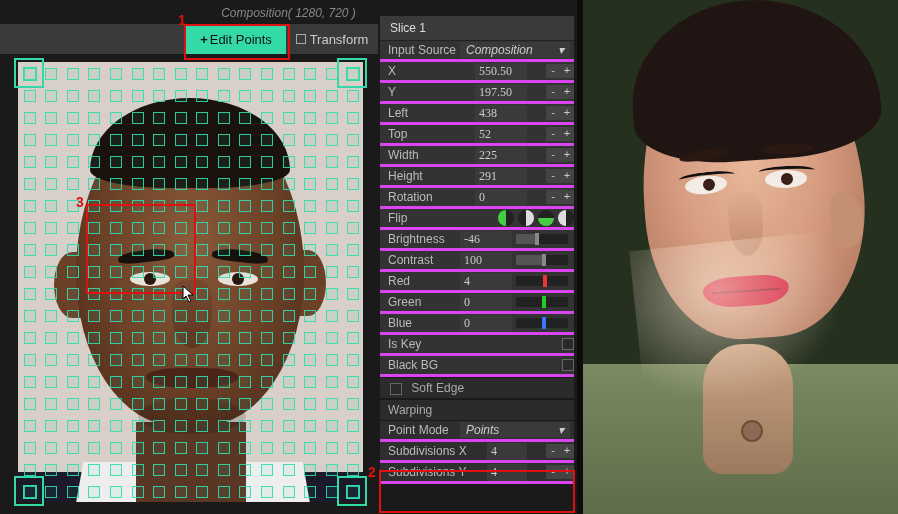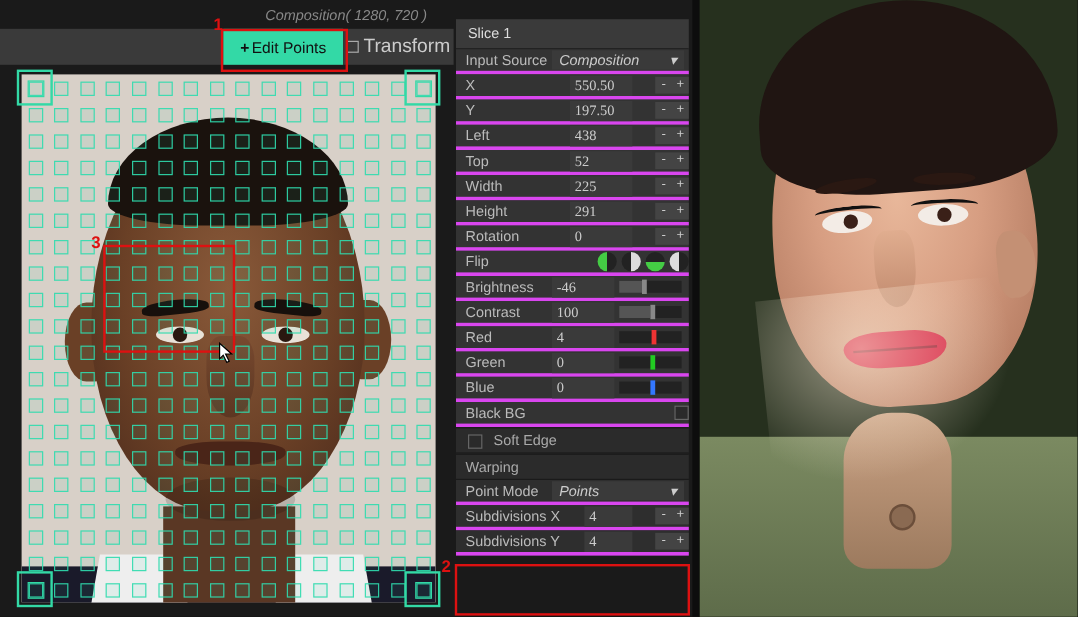--- a/index.html
+++ b/index.html
@@ -47,21 +47,21 @@
     cursor: pointer;
   }
   .btn-edit .plus { font-weight: bold; margin-right: 2px; }
   .btn-transform {
     flex: 0 0 92px;
     background: #3a3a3a;
     color: #ccc;
     display: flex;
     align-items: center;
     justify-content: center;
-    font-size: 16px;
+    font-size: 13px;
     cursor: pointer;
   }
   .btn-transform .icon-sq {
     width: 10px; height: 10px;
     border: 1px solid #aaa;
     margin-right: 4px;
     transform: rotate(0deg);
   }
   .canvas-area {
     position: relative;
@@ -779,20 +779,24 @@
         </div>
     </div>
     <div class="prop-row">
       <div class="prop-label">Blue</div>
       <div class="prop-value">0</div>
       <div class="slider blue">
           <div class="knob" style="left:50%"></div>
         </div>
     </div>
     <div class="prop-row">
+      <div class="prop-label">Is Key</div>
+      <div class="checkbox"></div>
+    </div>
+    <div class="prop-row">
       <div class="prop-label">Black BG</div>
       <div class="checkbox"></div>
     </div>
 
     <div class="section">
       <span class="checkbox"></span>
       <span>Soft Edge</span>
     </div>
     <div class="section">Warping</div>
 

